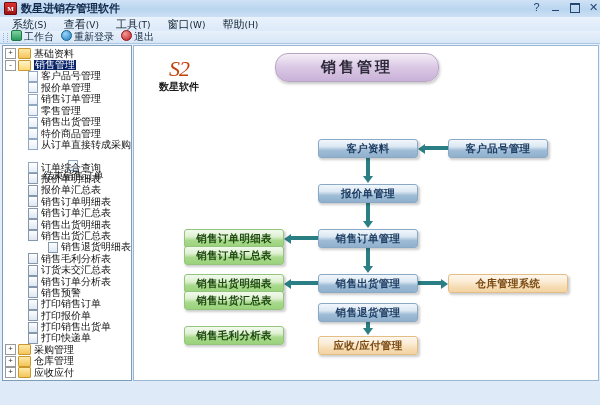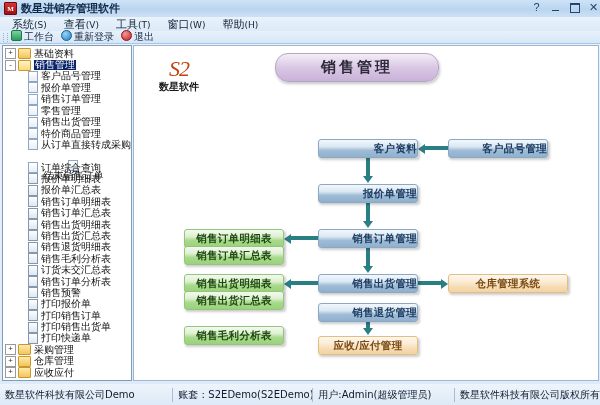--- a/index.html
+++ b/index.html
@@ -118,21 +118,21 @@
   
   .box{
     position:absolute;box-sizing:border-box;
     display:flex;align-items:center;justify-content:center;
     font-size:10.5px;font-weight:bold;border-radius:3px;
     box-shadow:1.5px 2px 2.5px rgba(0,0,0,.20);
     white-space:nowrap;letter-spacing:.3px;
   }
   .box.blue{
     background:linear-gradient(#f2f7fc 0%,#dce8f3 38%,#9fbcd6 62%,#8fb0cd 100%);
-    border:1px solid #8aa9c5;color:#1d3d63;justify-content:flex-end;
+    border:1px solid #8aa9c5;color:#1d3d63;
   }
   .box.green{
     background:linear-gradient(#f2faee 0%,#dff0d2 38%,#a8d98c 62%,#9ad27b 100%);
     border:1px solid #93c57c;color:#1e4a10;
   }
   .box.orange{
     background:linear-gradient(#fdf7ee 0%,#fbecd6 38%,#f6dcb4 70%,#f3d3a2 100%);
     border:1px solid #e2bd84;color:#7a4a12;
   }
 
@@ -295,21 +295,21 @@
         <div class="node" style="margin-left: 11px;">
           <span class="exp blank"></span>
           <span class="doc rpt"></span>
           <span class="lbl">销售出货明细表</span>
         </div>
         <div class="node" style="margin-left: 11px;">
           <span class="exp blank"></span>
           <span class="doc rpt"></span>
           <span class="lbl">销售出货汇总表</span>
         </div>
-        <div class="node" style="margin-left: 11px;">
+        <div class="node" style="margin-left: 11px; justify-content: flex-end;">
           <span class="exp blank"></span>
           <span class="doc rpt"></span>
           <span class="lbl">销售退货明细表</span>
         </div>
         <div class="node" style="margin-left: 11px;">
           <span class="exp blank"></span>
           <span class="doc rpt"></span>
           <span class="lbl">销售毛利分析表</span>
         </div>
         <div class="node" style="margin-left: 11px;">
@@ -323,26 +323,26 @@
           <span class="lbl">销售订单分析表</span>
         </div>
         <div class="node" style="margin-left: 11px;">
           <span class="exp blank"></span>
           <span class="doc rpt"></span>
           <span class="lbl">销售预警</span>
         </div>
         <div class="node" style="margin-left: 11px;">
           <span class="exp blank"></span>
           <span class="doc rpt"></span>
+          <span class="lbl">打印销售订单</span>
+        </div>
+        <div class="node" style="margin-left: 11px;">
+          <span class="exp blank"></span>
+          <span class="doc rpt"></span>
           <span class="lbl">打印报价单</span>
-        </div>
-        <div class="node" style="margin-left: 11px;">
-          <span class="exp blank"></span>
-          <span class="doc rpt"></span>
-          <span class="lbl">打印销售订单</span>
         </div>
         <div class="node" style="margin-left: 11px;">
           <span class="exp blank"></span>
           <span class="doc rpt"></span>
           <span class="lbl">打印销售出货单</span>
         </div>
         <div class="node" style="margin-left: 11px; text-align: center;">
           <span class="exp blank"></span>
           <span class="doc rpt"></span>
           <span class="lbl">打印快递单</span>
@@ -431,20 +431,14 @@
         <div class="box green" style="left: 50px; top: 245px; width: 100px; height: 19px;">
           <span>销售出货汇总表</span>
         </div>
         <div class="box green" style="left: 50px; top: 280px; width: 100px; height: 19px;">
           <span>销售毛利分析表</span>
         </div>
       </div>
 
   </div>
 
-  <div class="status">
-    <div class="scell" style="width:195px">数星软件科技有限公司Demo</div>
-    <div class="scell" style="width:140px">账套：S2EDemo(S2EDemo)</div>
-    <div class="scell" style="width:160px">用户:Admin(超级管理员)</div>
-    <div class="scell" style="flex:1">数星软件科技有限公司版权所有</div>
-  </div>
 
 </div>
 
 </body></html>

